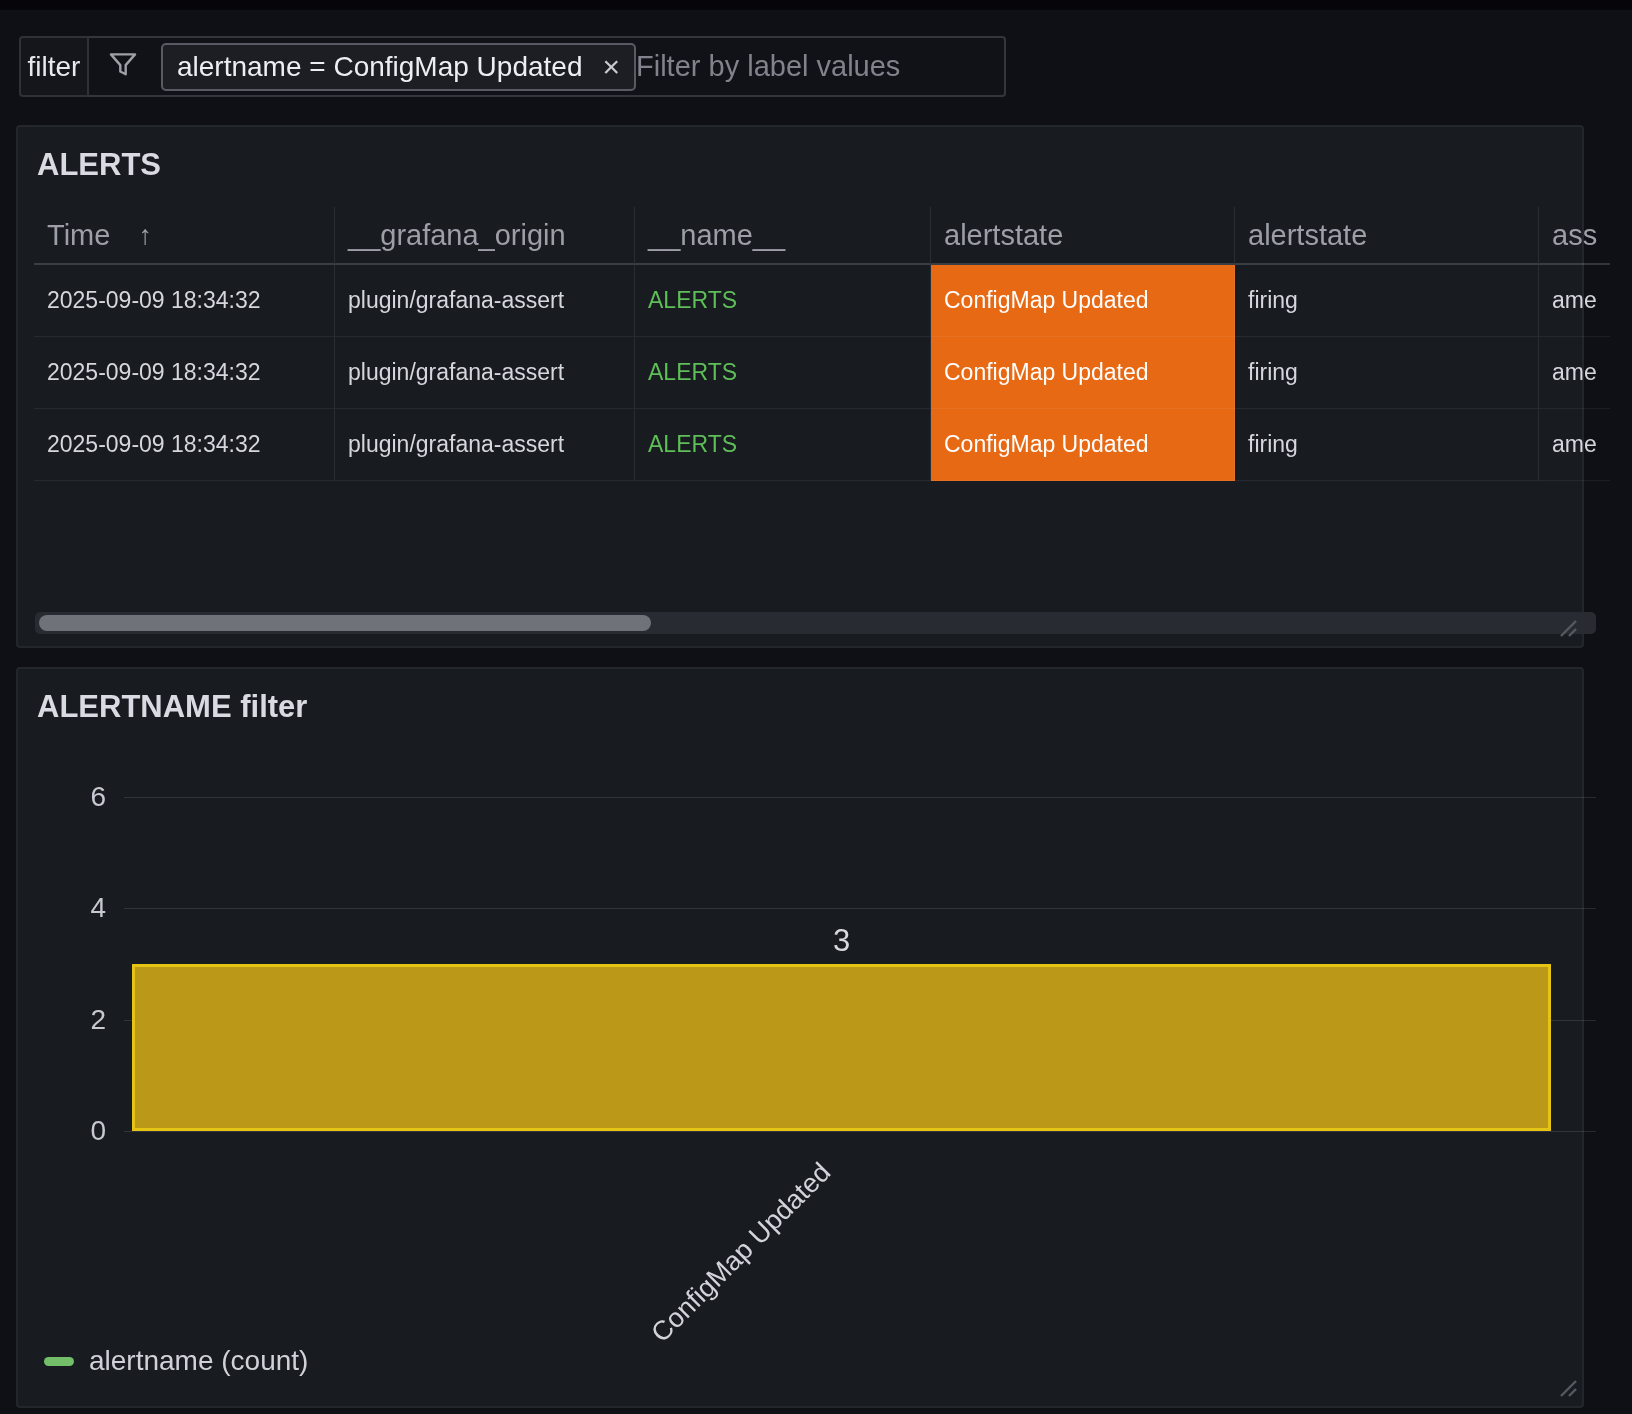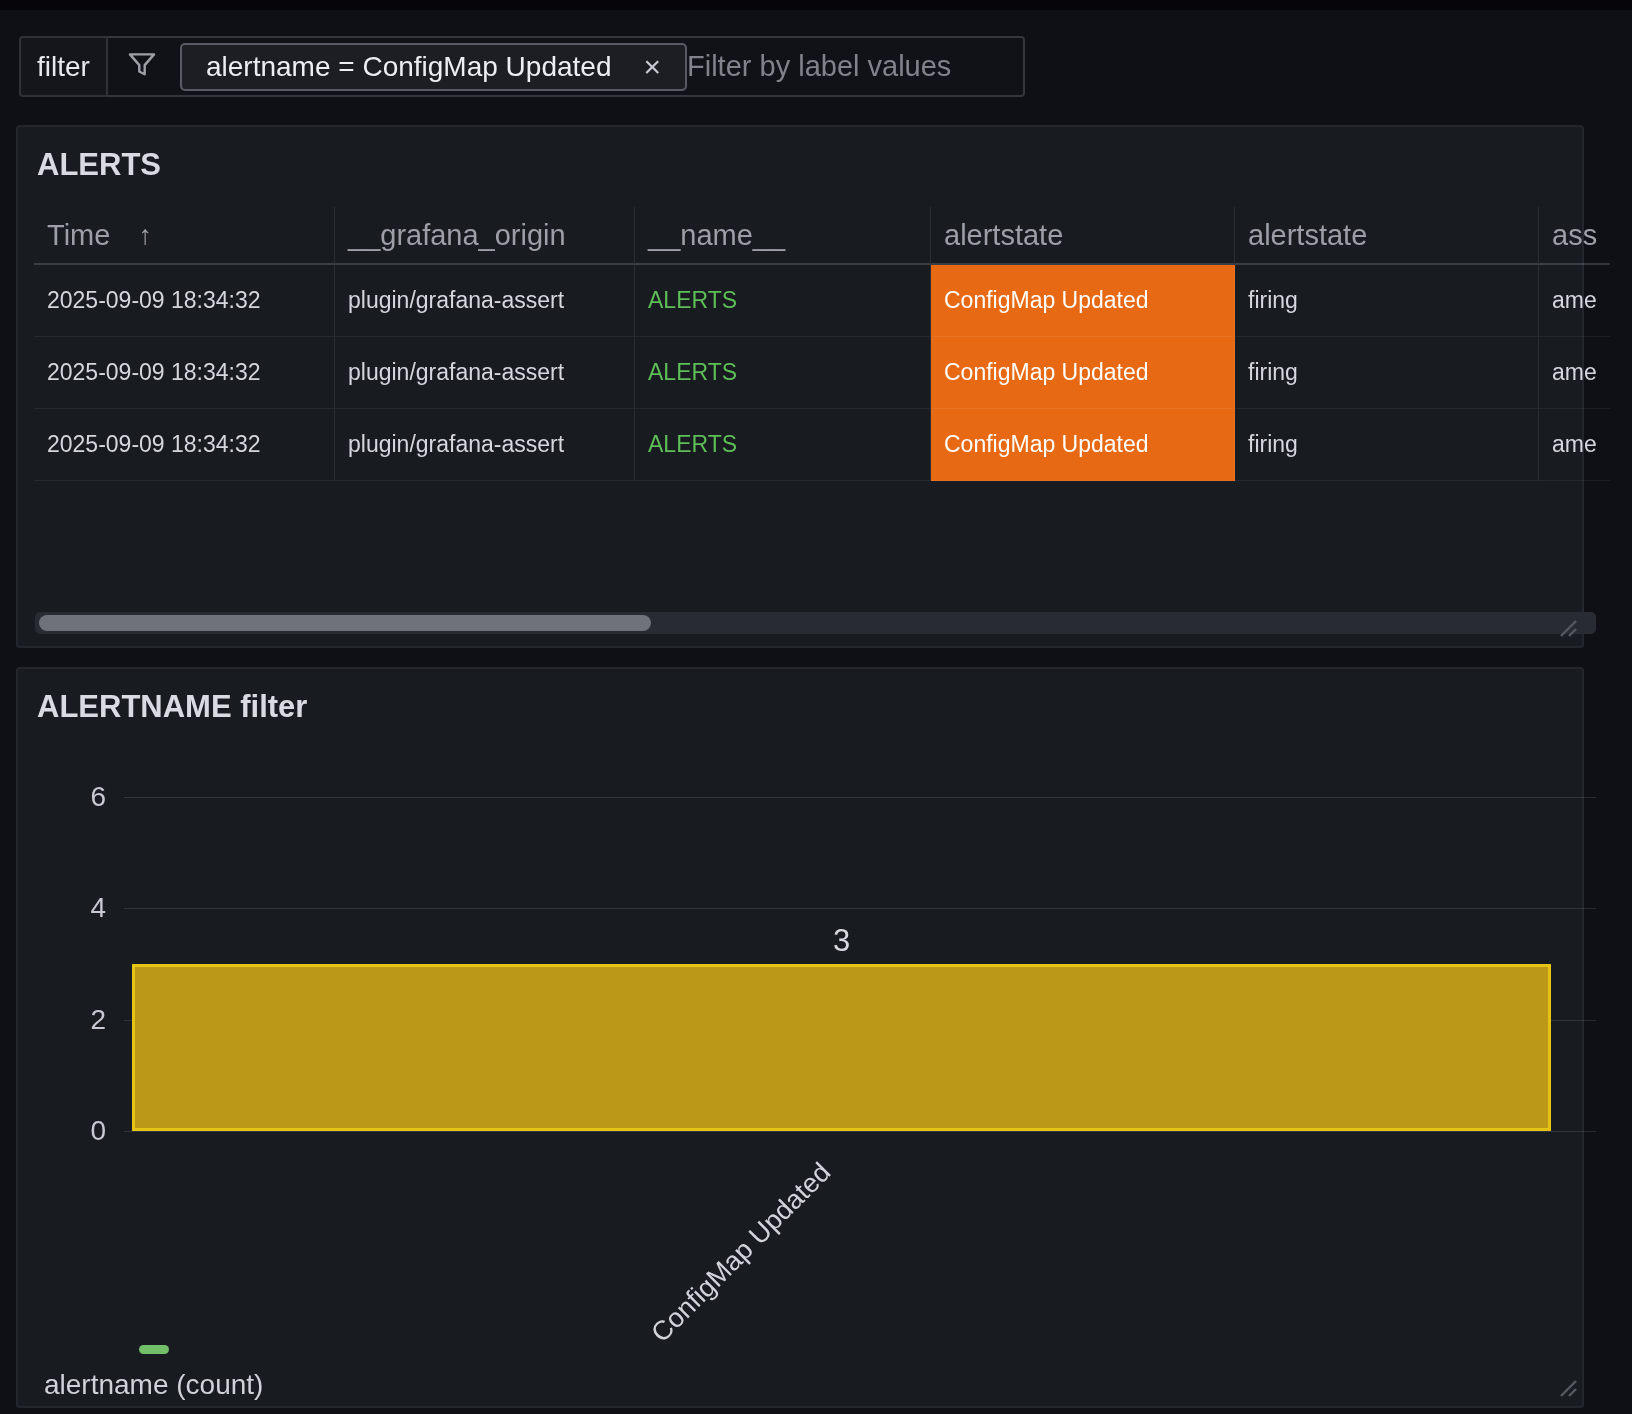--- a/index.html
+++ b/index.html
@@ -11,27 +11,27 @@
     --header-line:rgba(204,204,220,0.20);
   }
   *{box-sizing:border-box;margin:0;padding:0;}
   html,body{background:#000;}
   body{font-family:"Liberation Sans","DejaVu Sans",sans-serif;}
   .page{position:relative;width:1632px;height:1414px;background:var(--page-bg);overflow:hidden;}
   .top-strip{position:absolute;left:0;top:0;width:100%;height:10px;background:#06060a;}
 
   
   .filter-bar{position:absolute;left:19px;top:36px;height:61px;display:flex;}
-  .filter-label{width:89px;height:61px;border:2px solid #2e3138;border-radius:4px 0 0 4px;
+  .filter-label{width:70px;height:61px;border:2px solid #2e3138;border-radius:4px 0 0 4px;
     display:flex;align-items:center;justify-content:center;color:#e8e8ee;font-size:28px;font-weight:500;
     background:#15161b;}
   .filter-input-wrap{width:917px;height:61px;border:2px solid #34363d;border-left:none;border-radius:0 4px 4px 0;
     display:flex;align-items:center;background:#111217;}
   .funnel{margin-left:17px;flex:0 0 auto;}
-  .filter-tag{margin-left:21px;height:48px;display:flex;align-items:center;gap:32px;padding:0 24px;
+  .filter-tag{margin-left:21px;height:48px;display:flex;align-items:center;gap:20px;padding:0 14px;
     border:2px solid #585b63;border-radius:5px;background:#1d1e24;cursor:pointer;}
   .filter-tag .tag-text{color:#ededf2;font-size:28px;font-weight:500;white-space:nowrap;}
   .filter-tag .tag-x{color:#c9cad1;font-size:30px;line-height:1;cursor:pointer;}
   .filter-input{flex:1;border:none;outline:none;background:transparent;
     font-family:inherit;font-size:29px;color:var(--text-primary);min-width:0;}
   .filter-input::placeholder{color:var(--text-muted);}
 
   
   .panel{position:absolute;left:16px;width:1568px;background:var(--panel-bg);
     border:2px solid var(--panel-border);border-radius:4px;}
@@ -61,21 +61,21 @@
   
   .plot{position:absolute;left:106px;top:128px;width:1472px;height:334px;}
   .gridline{position:absolute;left:0;width:100%;height:1px;background:var(--grid-line);}
   .ytick{position:absolute;left:-90px;width:72px;text-align:right;font-size:28px;color:#c7c8d1;line-height:32px;}
   .bar{position:absolute;left:8px;bottom:0;width:1419px;border:3px solid var(--bar-border);
     background:var(--bar-fill);z-index:2;cursor:pointer;}
   .bar-value{position:absolute;bottom:100%;margin-bottom:8px;left:0;width:100%;text-align:center;
     font-size:31px;color:#d8d9e0;}
   .xtick-label{position:absolute;top:488px;right:767px;transform:rotate(-45deg);transform-origin:100% 0;
     white-space:nowrap;font-size:27px;color:#d2d3db;}
-  .legend{position:absolute;left:26px;top:676px;display:flex;align-items:center;gap:15px;cursor:pointer;flex-direction:column;}
+  .legend{position:absolute;left:26px;top:676px;display:flex;align-items:center;gap:15px;cursor:pointer;}
   .legend-dash{width:30px;height:9px;border-radius:5px;background:var(--legend-green);}
   .legend-label{font-size:28px;color:#d0d1d9;}
 </style>
 </head>
 <body>
 
 <div class="page">
   <div class="top-strip"></div>
 
   <div class="filter-bar">

